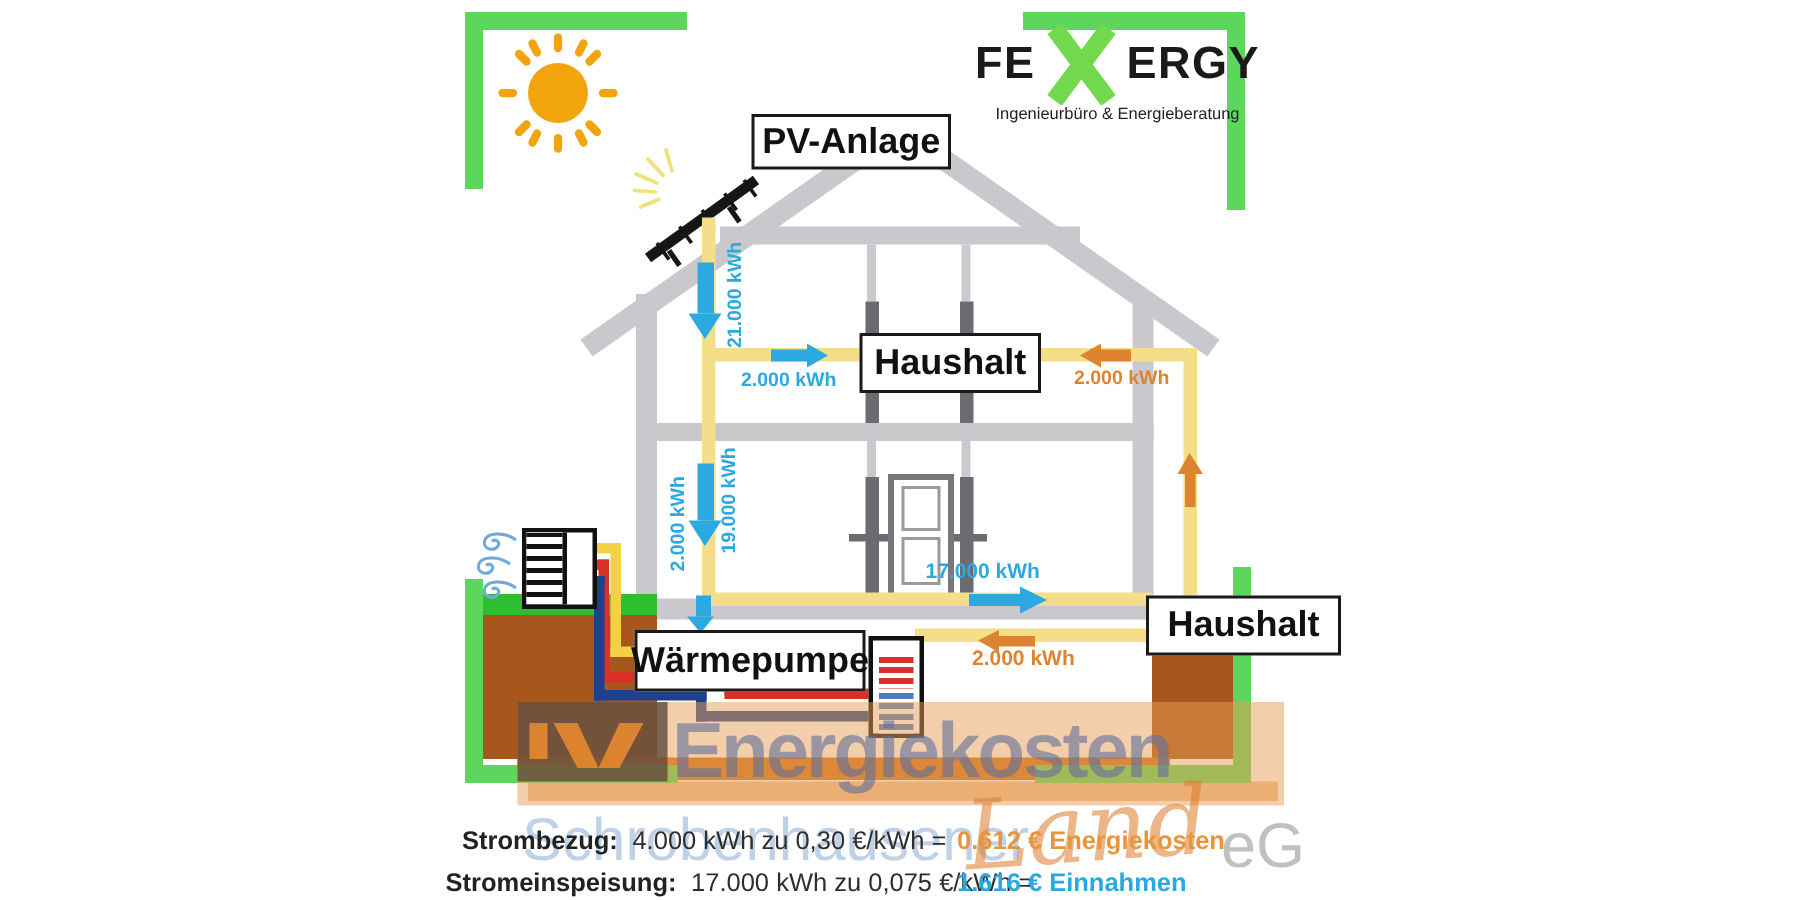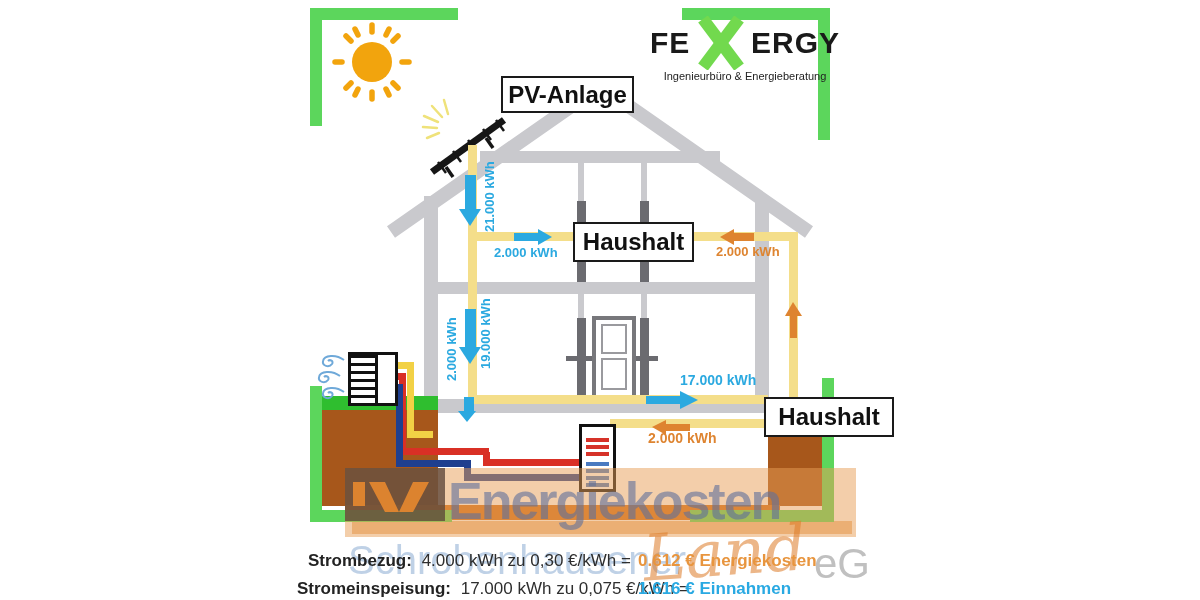--- a/index.html
+++ b/index.html
@@ -179,21 +179,21 @@
       <rect x="666" y="424" width="24" height="7"></rect>
       <polygon points="666,420 666,435 652,427"></polygon>
     </g>
   </svg>
 
   <div class="abs flowtext blue vtext" style="left:482px;top:158px;height:78px;">21.000 kWh</div>
   <div class="abs flowtext blue" style="left:494px;top:245px;">2.000 kWh</div>
   <div class="abs flowtext orange" style="left:716px;top:244px;">2.000 kWh</div>
   <div class="abs flowtext blue vtext" style="left:478px;top:292px;height:84px;">19.000 kWh</div>
   <div class="abs flowtext blue vtext" style="left:444px;top:302px;height:94px;">2.000 kWh</div>
-  <div class="abs flowtext blue" style="left:680px;top:372px;font-size:14px;">17.000 kWh</div>
+  <div class="abs flowtext blue" style="left:617px;top:372px;font-size:14px;">17.000 kWh</div>
   <div class="abs flowtext orange" style="left:648px;top:430px;font-size:14px;">2.000 kWh</div>
 
   <svg class="abs" style="left:314px;top:352px;z-index:40;" width="34" height="48" viewBox="0 0 34 48">
     <g fill="none" stroke="#6FA9D9" stroke-width="2">
       <path d="M30 8 C22 2, 10 3, 9 9 C8 14, 15 16, 18 12 C20 9, 16 7, 14 9"></path>
       <path d="M26 24 C18 18, 6 19, 5 25 C4 30, 11 32, 14 28 C16 25, 12 23, 10 25"></path>
       <path d="M30 40 C22 34, 10 35, 9 41 C8 46, 15 48, 18 44 C20 41, 16 39, 14 41"></path>
     </g>
   </svg>
 
@@ -216,20 +216,21 @@
   <div class="abs pipe-n" style="left:464px;top:474px;width:120px;height:7px;"></div>
 
   <div class="abs iu" style="left:579px;top:424px;width:31px;height:62px;">
     <div class="iu-red"></div>
     <div class="iu-blue"></div>
   </div>
 
   <div class="abs boxlabel" style="left:501px;top:76px;width:129px;height:33px;">PV-Anlage</div>
   <div class="abs boxlabel" style="left:573px;top:222px;width:117px;height:36px;">Haushalt</div>
   <div class="abs boxlabel" style="left:764px;top:397px;width:126px;height:36px;">Haushalt</div>
+  <div class="abs boxlabel" style="left:423px;top:420px;width:150px;height:37px;">Wärmepumpe</div>
 
   <div class="abs wm wm-box" style="left:345px;top:468px;width:511px;height:69px;"></div>
   <div class="abs wm wm-vr" style="left:345px;top:468px;width:100px;height:53px;">
     <svg width="100" height="53" viewBox="0 0 100 53">
       <g fill="rgba(232,136,47,0.9)">
         <rect x="8" y="14" width="12" height="24"></rect>
         <polygon points="24,14 40,14 54,44 40,44"></polygon>
         <polygon points="54,44 68,14 84,14 68,44"></polygon>
       </g>
     </svg>

